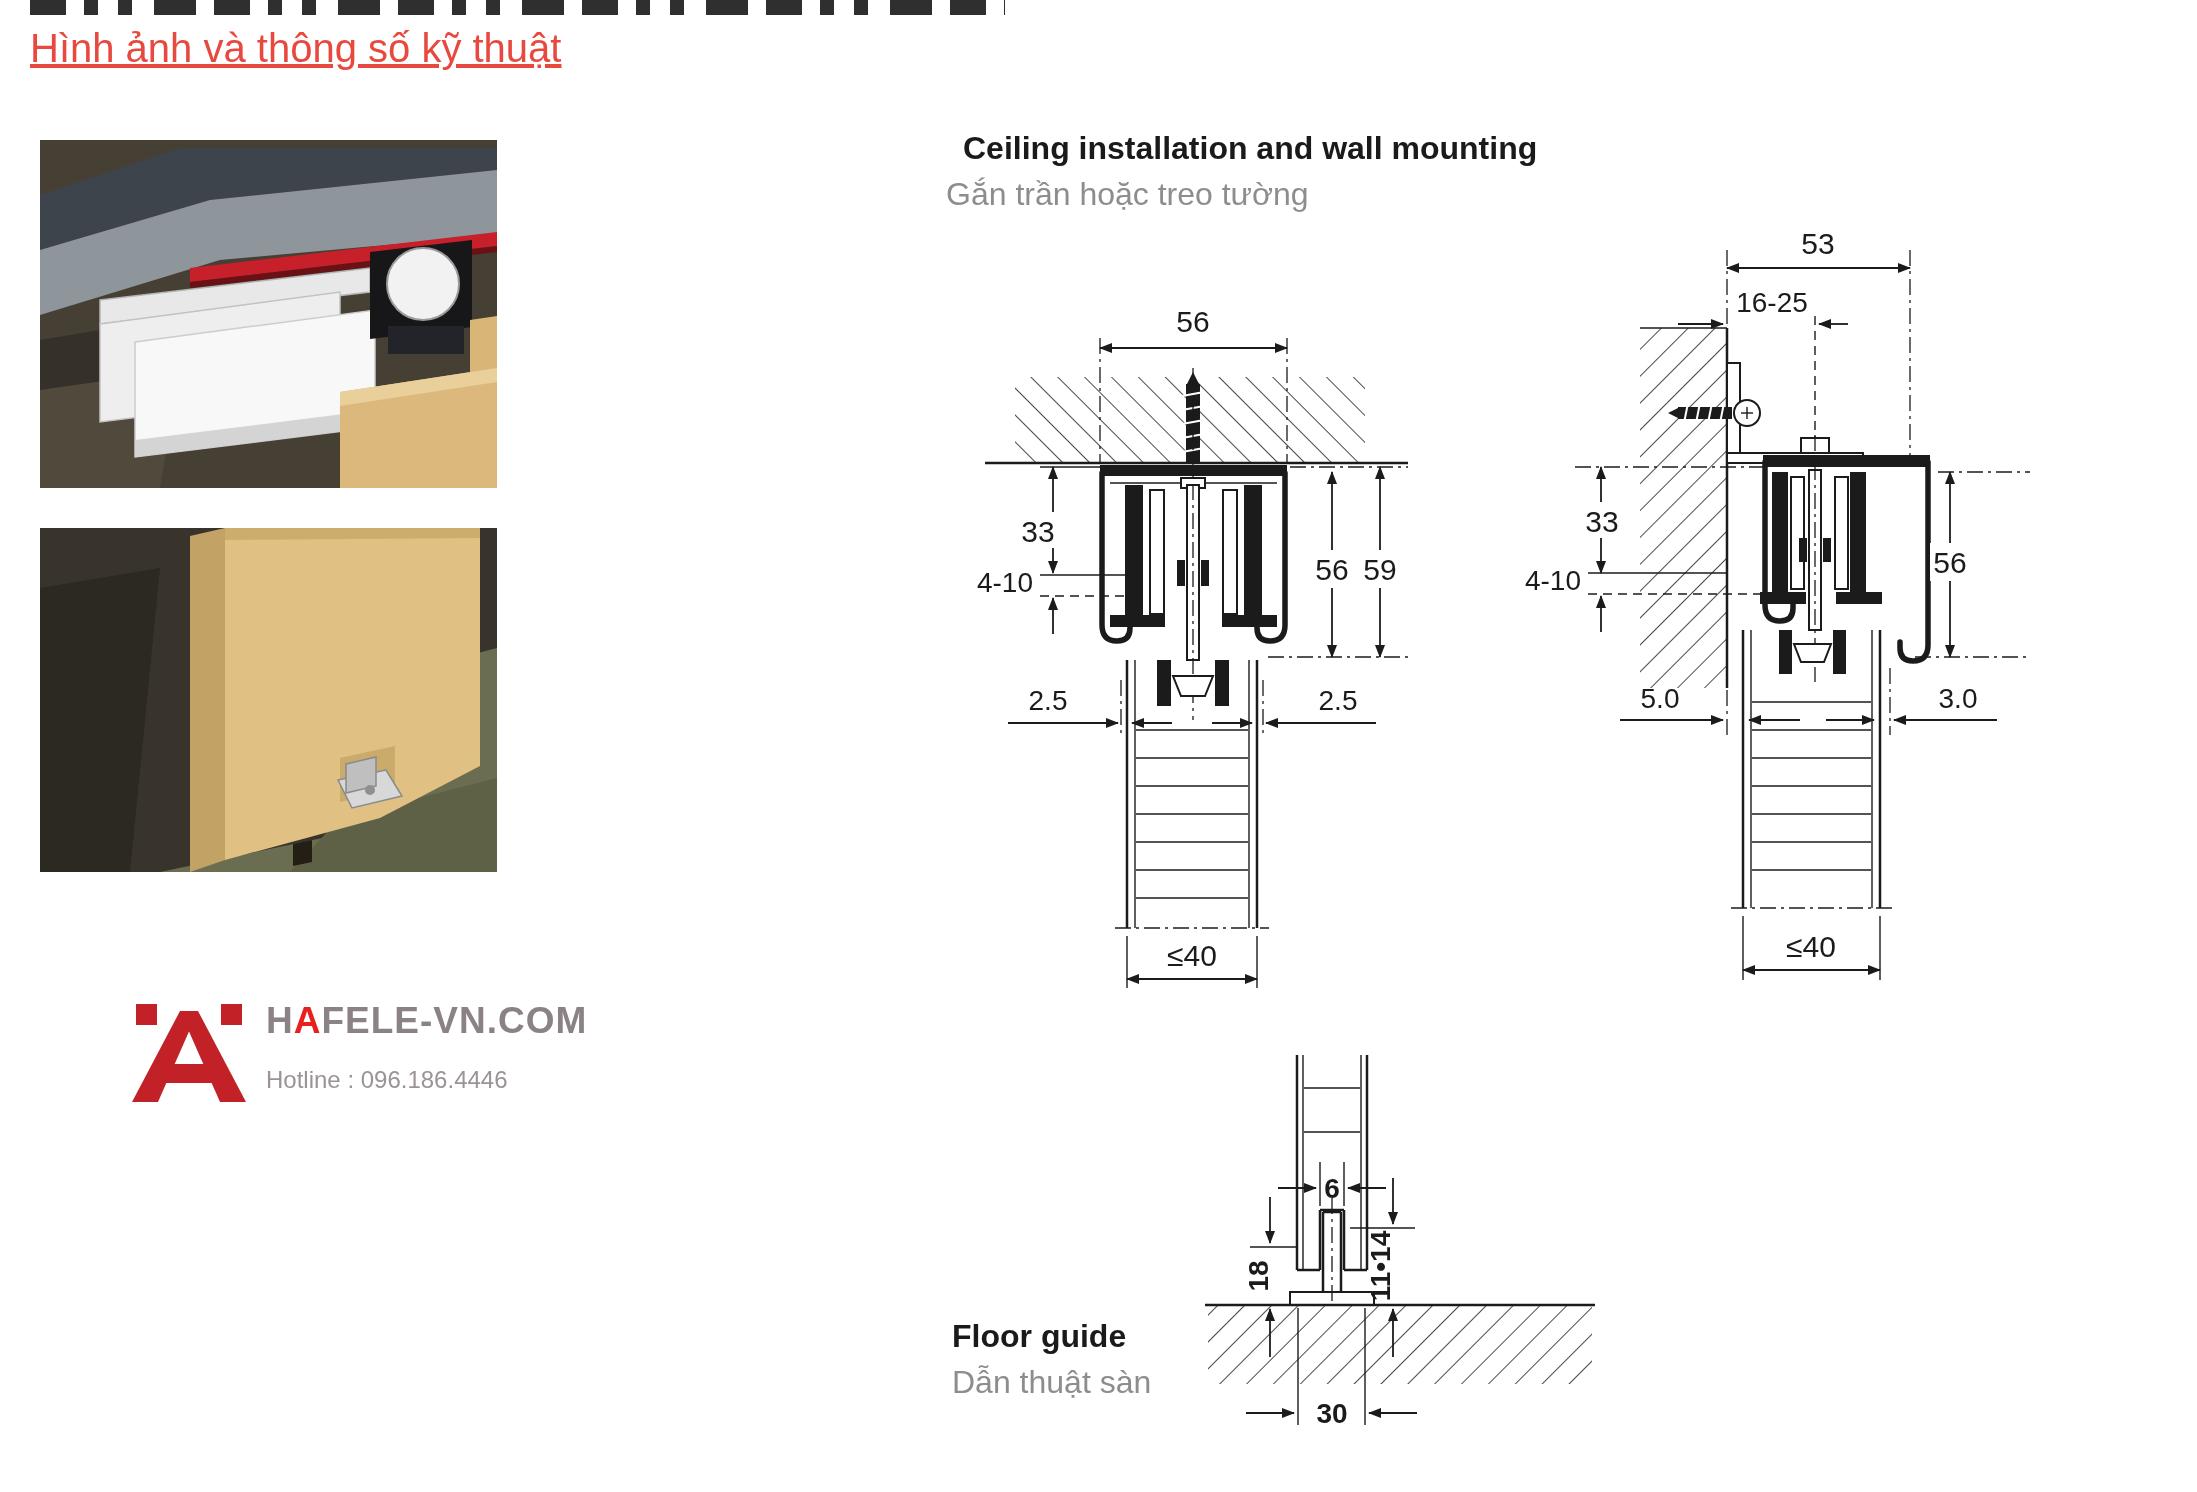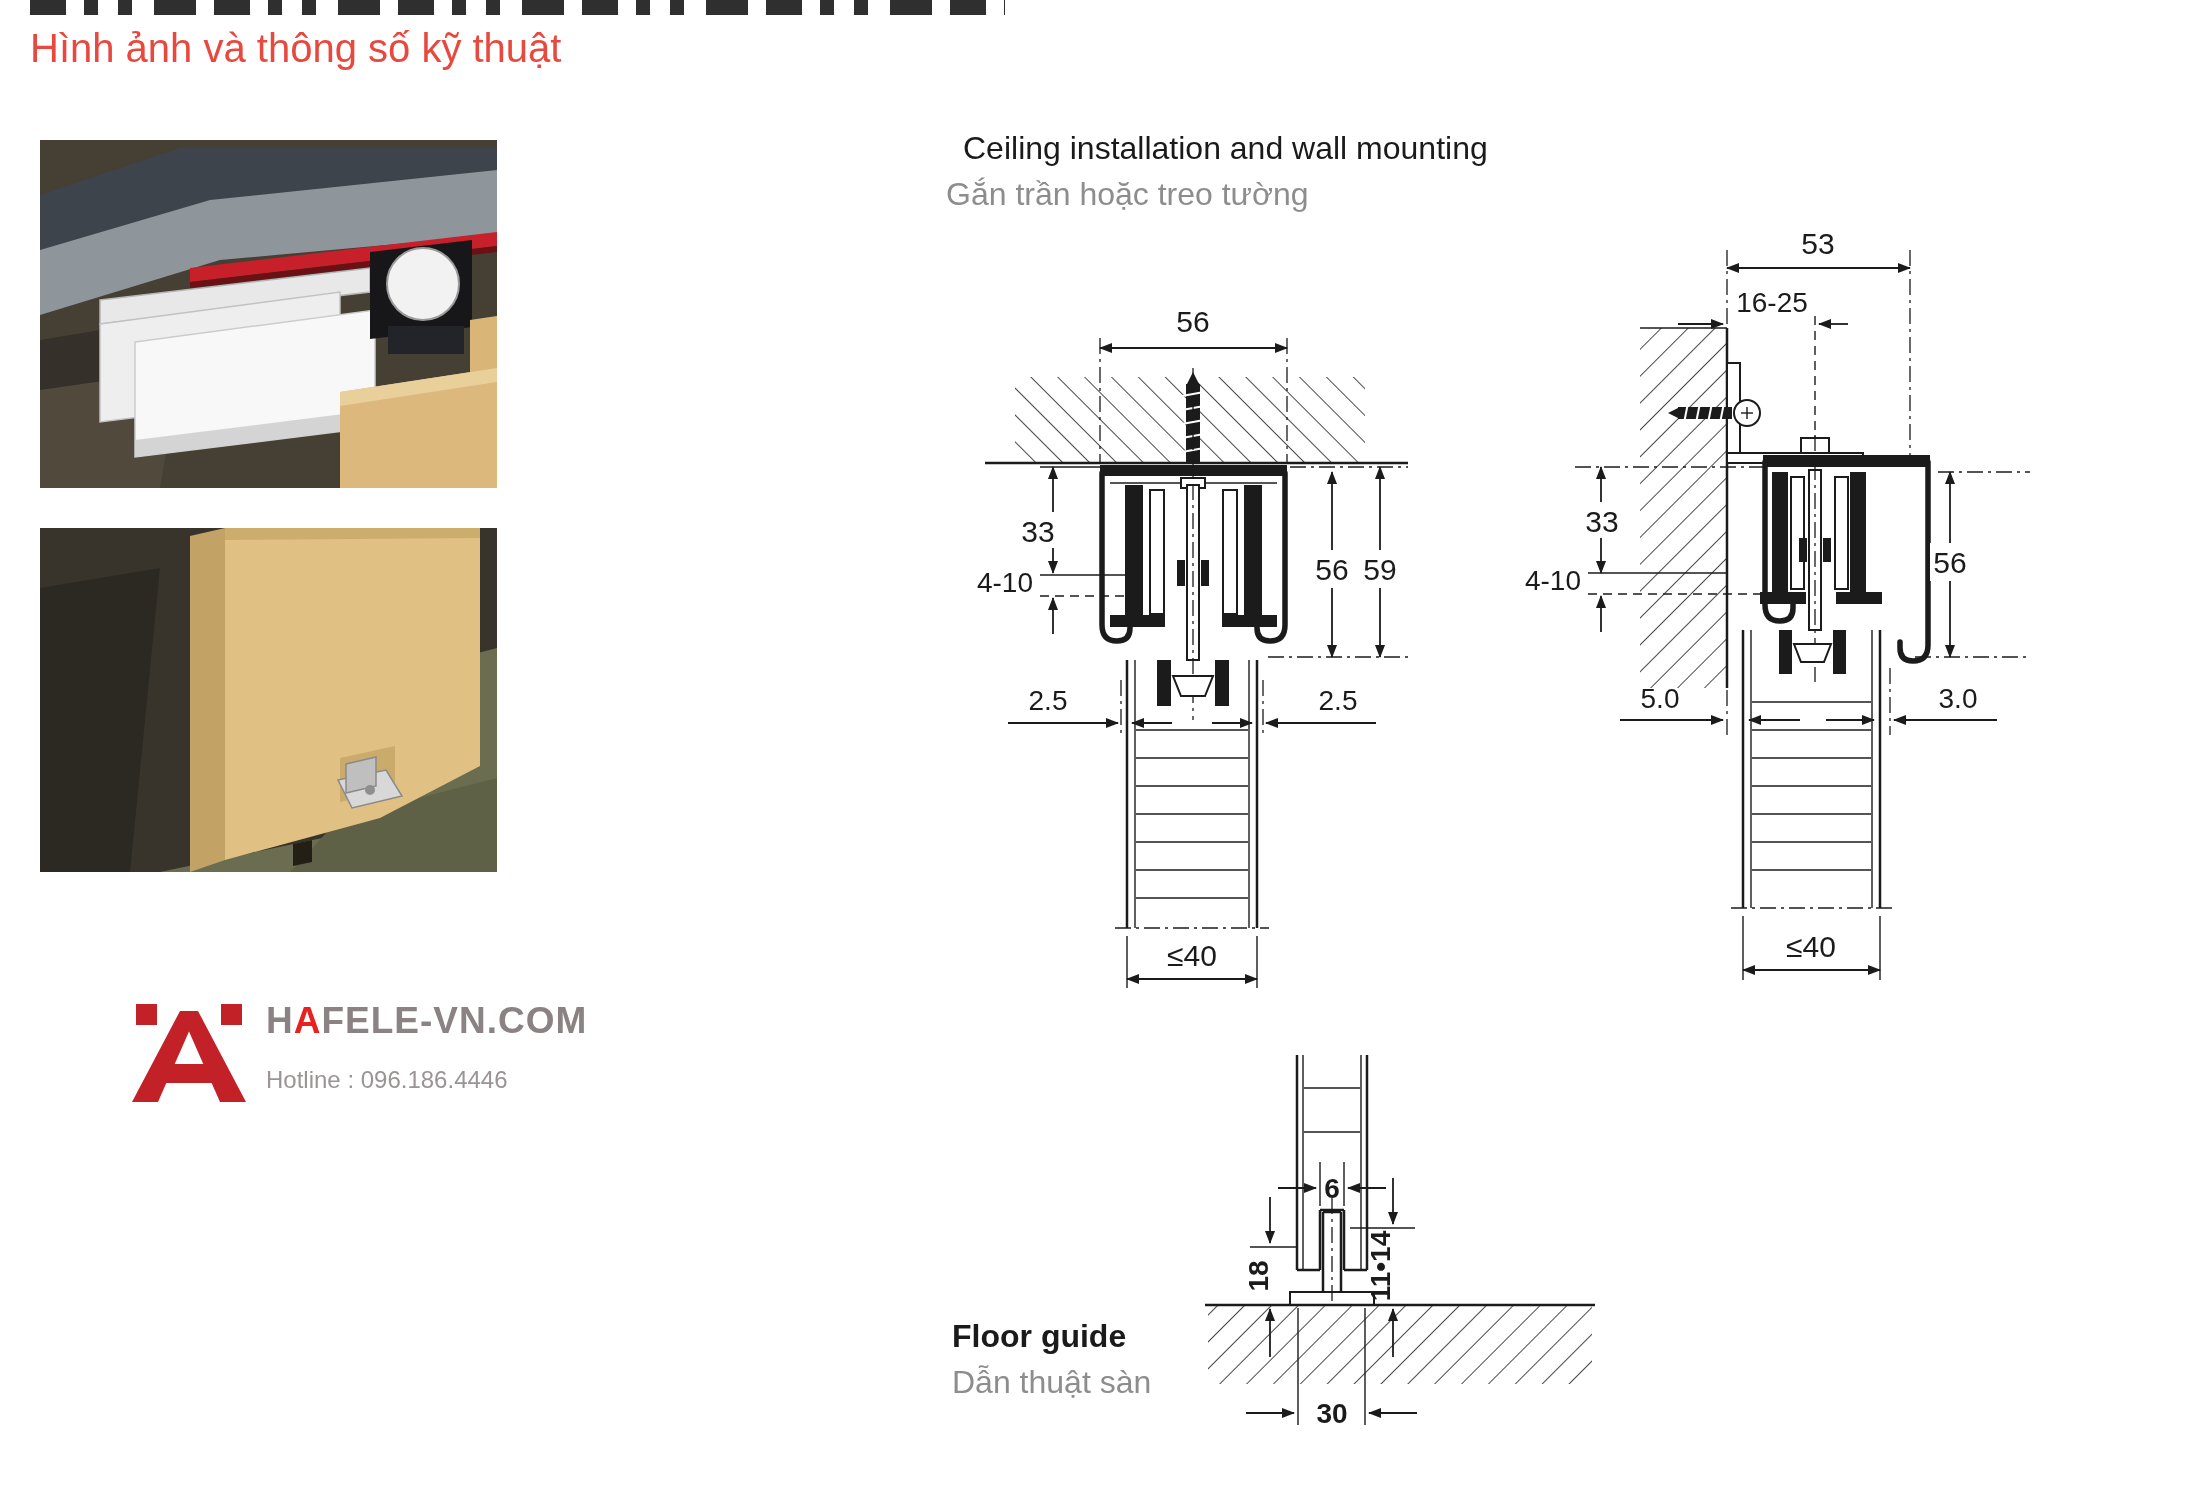--- a/index.html
+++ b/index.html
@@ -4,21 +4,21 @@
 <style>
   html,body{margin:0;padding:0;background:#fff;}
   body{width:2197px;height:1492px;position:relative;overflow:hidden;
        font-family:"Liberation Sans","DejaVu Sans",sans-serif;color:#1b1b1b;}
   .abs{position:absolute;}
   
   .crop-title{left:30px;top:0;width:975px;height:15px;
     background:repeating-linear-gradient(90deg,#2f2f2f 0 36px,transparent 36px 54px,
       #2f2f2f 54px 68px,transparent 68px 88px,#2f2f2f 88px 102px,transparent 102px 124px,
       #2f2f2f 124px 166px,transparent 166px 184px);}
-  .red-subtitle{left:30px;top:26px;font-size:40px;color:#e8493f;}
+  .red-subtitle{left:30px;top:26px;font-size:40px;color:#e8493f;text-decoration:underline;}
   .photo{border:0;overflow:hidden;background:#3f3a30;}
   .sec-title-en{font-size:32px;color:#1a1a1a;}
   .sec-title-vi{font-size:32px;color:#8d8d8d;}
   
   .site-line{font-size:37px;letter-spacing:1px;color:#8a8283;font-weight:bold;}
   .site-line .red{color:#e8201e;}
   .hotline{font-size:24px;color:#9a9495;}
   
   svg text{font-family:"Liberation Sans","DejaVu Sans",sans-serif;fill:#1b1b1b;}
   .dim{font-size:30px;text-anchor:middle;}
@@ -85,21 +85,21 @@
     <rect x="8" y="6" width="21" height="21" fill="#c12127"></rect>
     <rect x="93" y="6" width="21" height="21" fill="#c12127"></rect>
     <polygon points="52,13 70,13 30,104 4,104" fill="#c12127"></polygon>
     <polygon points="52,13 70,13 118,104 92,104" fill="#c12127"></polygon>
     <rect x="36" y="66" width="52" height="19" fill="#c12127"></rect>
   </svg>
 </div>
 <div class="abs site-line" style="left:266px;top:1000px;"><span>H</span><span class="red">A</span><span>FELE-VN.COM</span></div>
 <div class="abs hotline" style="left:266px;top:1066px;">Hotline : 096.186.4446</div>
 
-<div class="abs sec-title-en" style="left:963px;top:130px;">Ceiling installation and wall mounting</div>
+<div class="abs sec-title-en" style="left:963px;top:130px;font-weight:bold;">Ceiling installation and wall mounting</div>
 <div class="abs sec-title-vi" style="left:946px;top:176px;">Gắn trần hoặc treo tường</div>
 
 <svg class="abs" style="left:960px;top:280px;" width="470" height="740" viewBox="0 0 470 740">
   <defs>
     <marker id="a1" markerWidth="13" markerHeight="10" refX="12" refY="5" orient="auto-start-reverse" markerUnits="userSpaceOnUse">
       <path d="M0,0 L13,5 L0,10 Z" fill="#1b1b1b"></path>
     </marker>
     <pattern id="hc" width="19" height="19" patternUnits="userSpaceOnUse" patternTransform="rotate(-45)">
       <line x1="0" y1="0" x2="0" y2="19" stroke="#1b1b1b" stroke-width="1.6"></line>
     </pattern>

